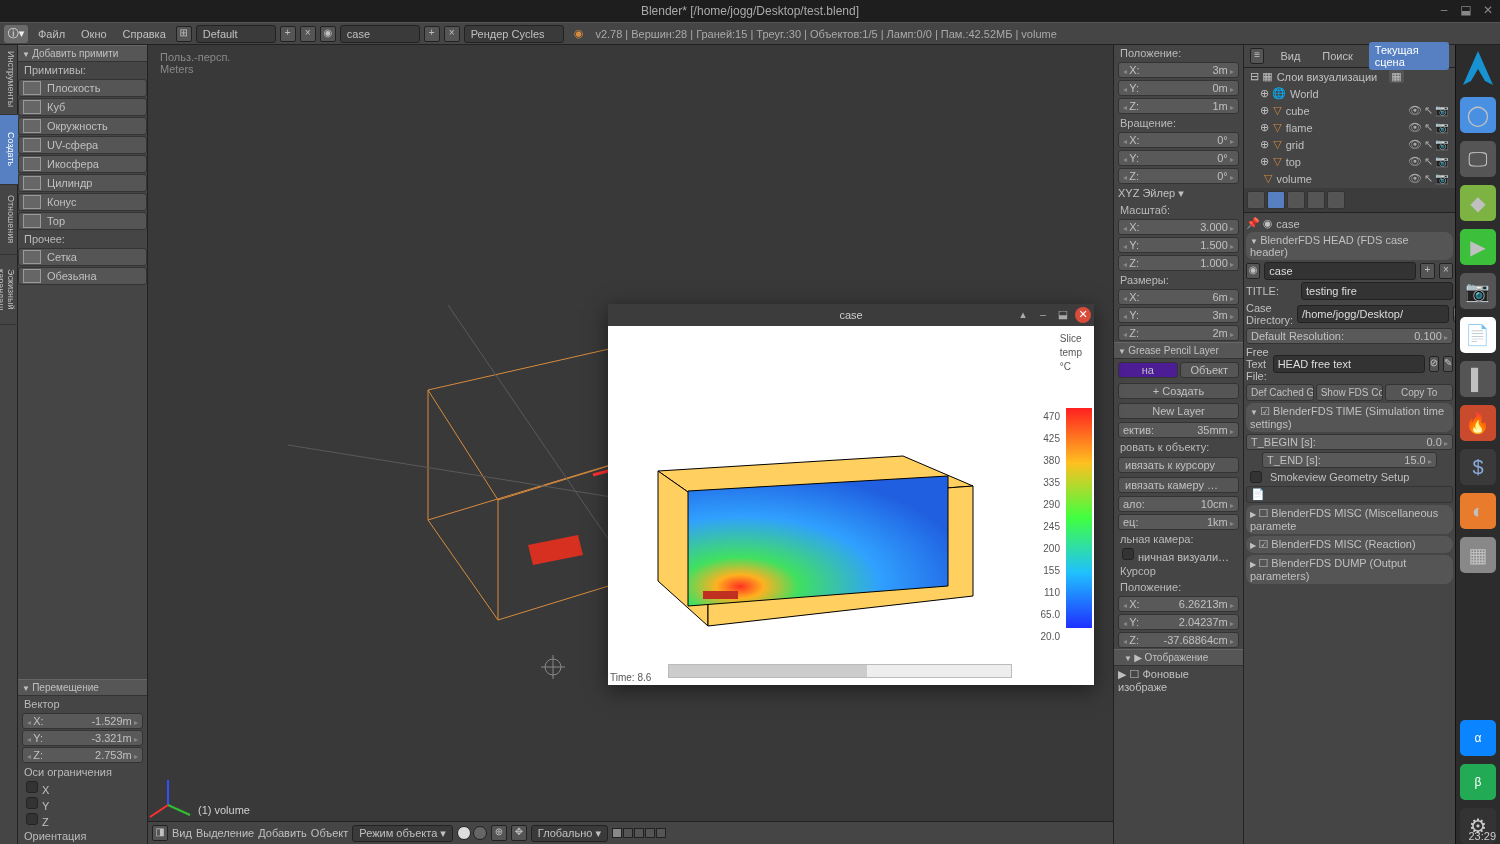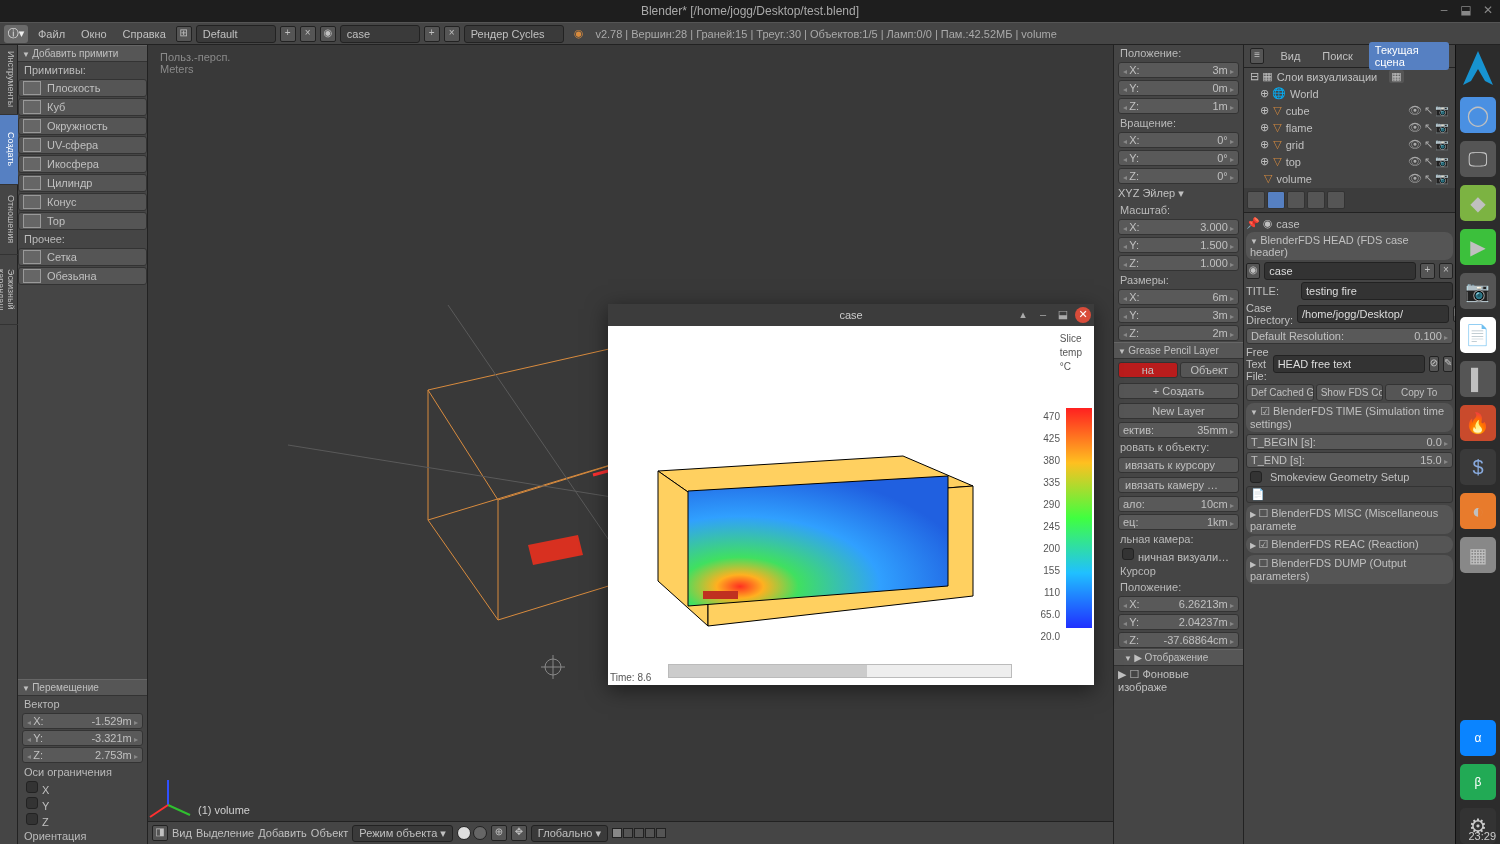--- a/index.html
+++ b/index.html
@@ -300,21 +300,21 @@
     <div class="numfield">
         <span class="lab">Y:</span>
         <span class="val">3m</span>
       </div>
     <div class="numfield">
         <span class="lab">Z:</span>
         <span class="val">2m</span>
       </div>
     <div class="panel-head">Grease Pencil Layer</div>
     <div style="display:flex;gap:2px;margin:2px 4px">
-      <div class="smallbtn" style="flex:1;background:#b91c1c;text-align:center">на</div>
+      <div class="smallbtn" style="flex:1;background:#4c1d95;text-align:center">на</div>
       <div class="smallbtn" style="flex:1;text-align:center">Объект</div>
     </div>
     <div class="smallbtn" style="margin:2px 4px;text-align:center">+ <span>Создать</span></div>
     <div class="smallbtn" style="margin:2px 4px;text-align:center">New Layer</div>
     <div class="numfield">
         <span>ектив:</span>
         <span class="val">35mm</span>
       </div>
     <div class="labelrow">ровать к объекту:</div>
     <div class="smallbtn" style="margin:2px 4px">ивязать к курсору</div>
@@ -457,34 +457,34 @@
       <div class="btnrow">
         <div class="btn">Def Cached G…</div>
         <div class="btn">Show FDS Code</div>
         <div class="btn">Copy To</div>
       </div>
       <div class="prophdr">☑ <span>BlenderFDS TIME (Simulation time settings)</span></div>
       <div class="numfield" style="margin:2px 0">
           <span>T_BEGIN [s]:</span>
           <span class="val">0.0</span>
         </div>
-      <div class="numfield" style="margin:2px 0">
+      <div class="numfield" style="margin:2px 16px">
           <span>T_END [s]:</span>
           <span class="val">15.0</span>
         </div>
       <div class="proprow">
           <span class="check"></span>
           <span>Smokeview Geometry Setup</span>
         </div>
       <div class="numfield" style="margin:2px 0;background:#444">
           <span>📄</span>
           <span></span>
         </div>
       <div class="prophdr c">☐ <span>BlenderFDS MISC (Miscellaneous paramete</span></div>
-      <div class="prophdr c">☑ <span>BlenderFDS REAC (Reaction)</span></div>
+      <div class="prophdr c">☑ <span>BlenderFDS MISC (Reaction)</span></div>
       <div class="prophdr c">☐ <span>BlenderFDS DUMP (Output parameters)</span></div>
     </div>
   </div>
 
   <div class="sidebar">
     <svg class="archlogo" viewBox="0 0 40 40">
         <path d="M20 2 L35 36 L27 32 L20 20 L13 32 L5 36 Z" fill="#1793d1"></path>
       </svg>
     <div class="sicon" style="background:#4a90e2">◯</div>
     <div class="sicon" style="background:#555;color:#ccc">🖵</div>

